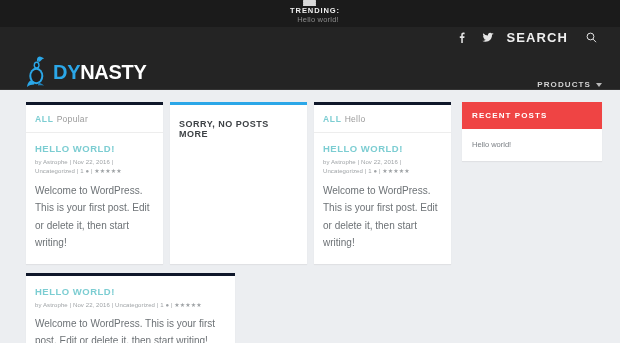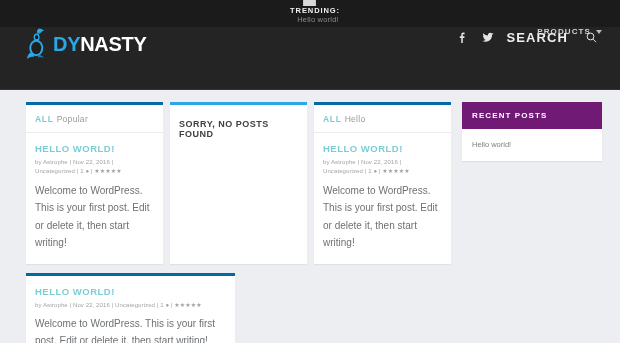--- a/index.html
+++ b/index.html
@@ -41,21 +41,21 @@
   .tb-icon svg { display: block; }
   .search-label {
     font-size: 13px; font-weight: bold; letter-spacing: 1.1px;
     color: #efefef; margin: 0 10px 0 6px; cursor: pointer;
   }
 
   
   .navbar {
     height: 63px;
     background: #242424;
-    display: flex; align-items: flex-start;
+    display: flex; align-items: flex-end;
     padding: 0 18px 0 26px;
     border-bottom: 1px solid #343434;
   }
   .brand { display: flex; align-items: center; cursor: pointer; }
   .brand-mark { width: 22px; height: 34px; margin-right: 5px; }
   .brand-text { font-size: 20px; font-weight: bold; letter-spacing: -0.3px; }
   .brand-dy { color: #2ba7e8; }
   .brand-nasty { color: #ffffff; }
   .nav-right { margin-left: auto; display: flex; align-items: center; }
   .nav-item {
@@ -73,21 +73,21 @@
   .page {
     padding: 12px 18px 0 26px;
     display: flex; gap: 11px;
     align-items: flex-start;
   }
   .content { flex: 0 0 425px; }
   .row { display: flex; gap: 7px; }
 
   .card {
     background: #ffffff;
-    border-top: 3px solid #0369a1;
+    border-top: 3px solid #0f172a;
     flex: 1 1 0;
     min-width: 0;
     box-shadow: 0 1px 1px rgba(0,0,0,.05);
   }
   .card.blue { border-top-color: #2ba7e8; }
 
   .card-head {
     padding: 9px 9px 8px 9px;
     border-bottom: 1px solid #ededed;
     font-size: 8.5px;
@@ -127,21 +127,21 @@
     padding: 7px 10px;
     cursor: pointer;
     border: none;
     font-family: "Liberation Sans", sans-serif;
   }
 
   
   .sidebar { flex: 1 1 auto; }
   .widget { background: #ffffff; box-shadow: 0 1px 1px rgba(0,0,0,.05); }
   .widget-head {
-    background: #701a75;
+    background: #ef4444;
     color: #ffffff;
     font-size: 8px; font-weight: bold; letter-spacing: 1.1px;
     padding: 9px 10px;
   }
   .widget-item {
     font-size: 7.5px; color: #7a7f84;
     padding: 11px 10px 12px 10px;
     cursor: pointer;
   }
 </style>
@@ -216,21 +216,21 @@
           <span class="head-all">ALL</span><span class="head-sub">Popular</span>
         </div>
         <div class="card-body">
           <div class="post-title">HELLO WORLD!</div>
           <div class="post-meta">by Astrophe | Nov 22, 2016 | Uncategorized | 1 ● | ★★★★★</div>
           <div class="post-excerpt">Welcome to WordPress. This is your first post. Edit or delete it, then start writing!</div>
         </div>
       </div>
 
       <div class="card blue">
-        <div class="empty-msg">SORRY, NO POSTS FOUND</div>
+        <div class="empty-msg">SORRY, NO POSTS MORE</div>
       </div>
 
       <div class="card">
         <div class="card-head">
           <span class="head-all">ALL</span><span class="head-sub">Hello</span>
         </div>
         <div class="card-body">
           <div class="post-title">HELLO WORLD!</div>
           <div class="post-meta">by Astrophe | Nov 22, 2016 | Uncategorized | 1 ● | ★★★★★</div>
           <div class="post-excerpt">Welcome to WordPress. This is your first post. Edit or delete it, then start writing!</div>

